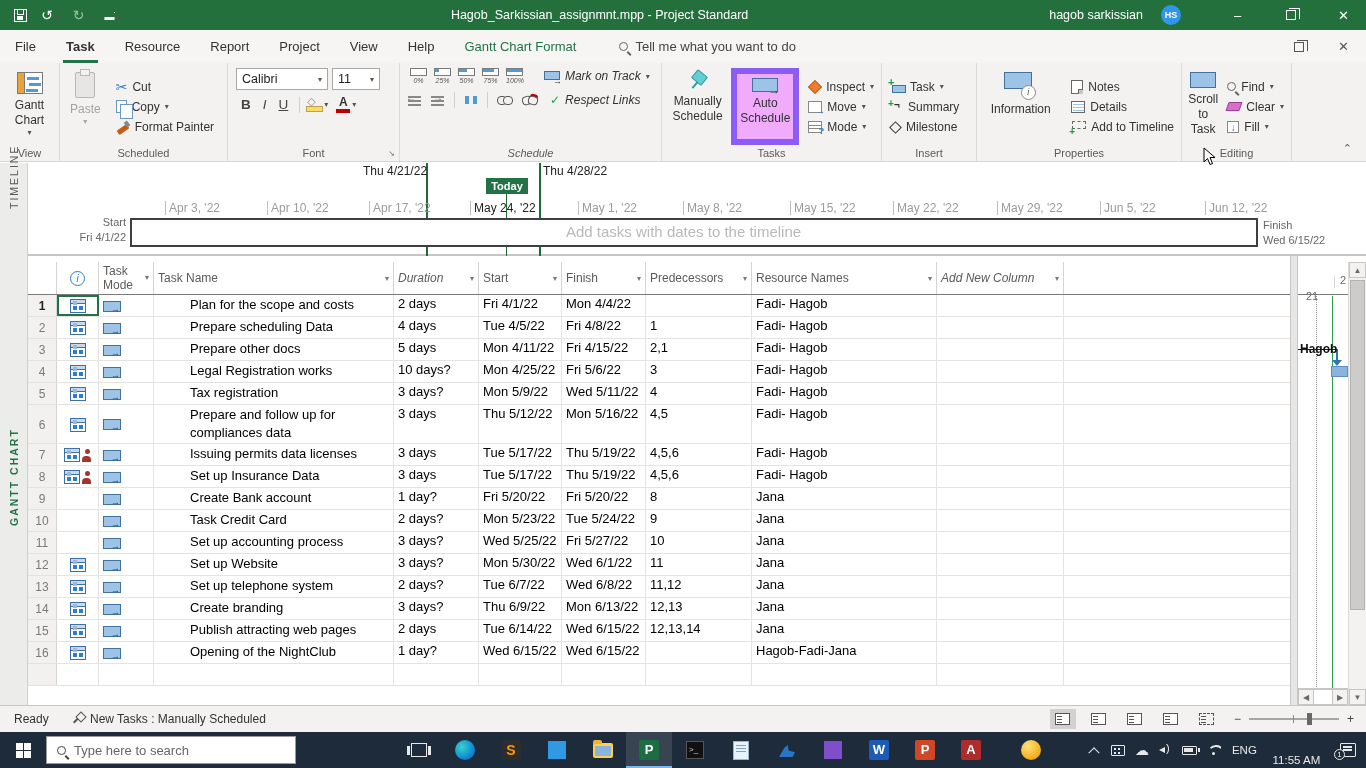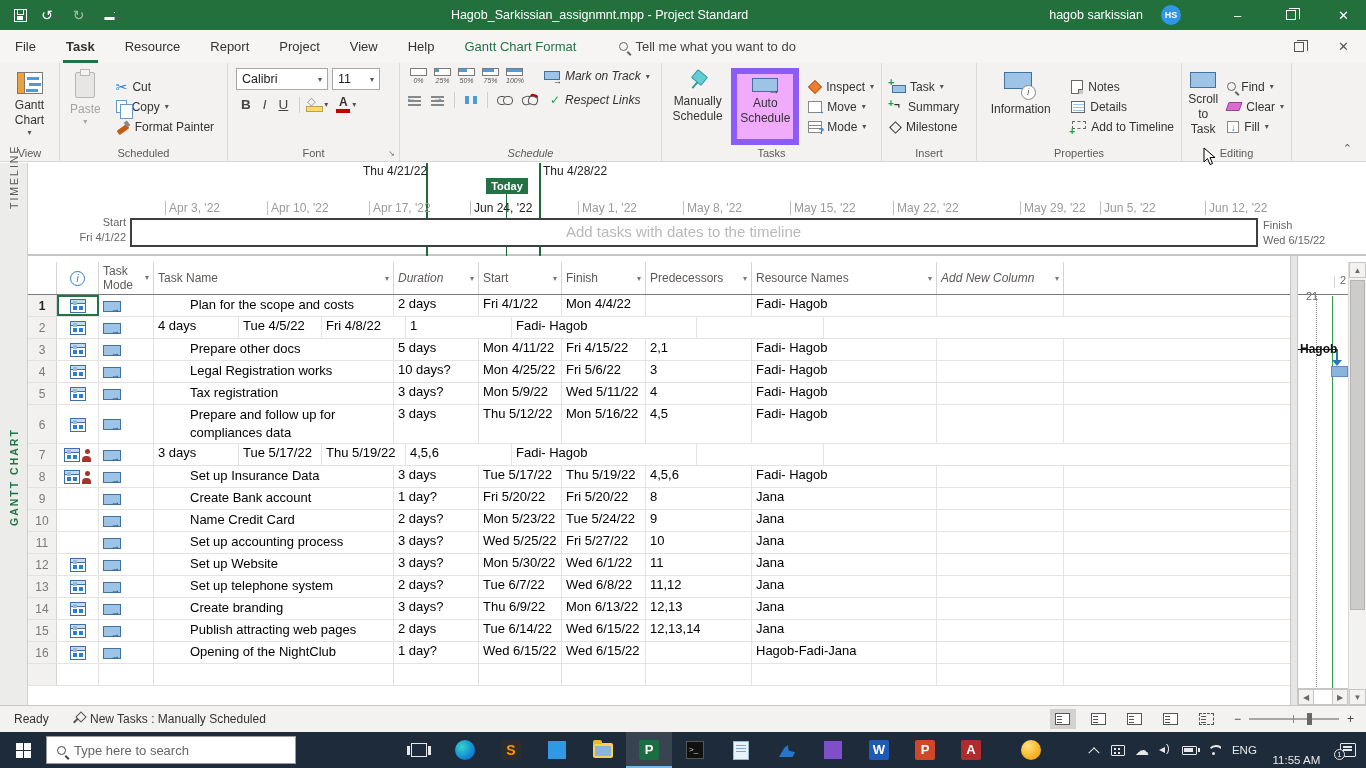--- a/index.html
+++ b/index.html
@@ -546,26 +546,26 @@
     <div class="green-vline" style="left:426px;"></div>
     <div class="green-vline" style="left:539px;"></div>
     <span class="tl-marker" style="left:363px;">Thu 4/21/22</span>
     <span class="tl-marker" style="left:543px;">Thu 4/28/22</span>
     <div id="today-badge">Today</div>
     <div id="today-line"></div>
     <div id="tick-row">
         <span class="tick" style="left: 165px;">Apr 3, '22</span>
         <span class="tick" style="left: 267px;">Apr 10, '22</span>
         <span class="tick" style="left: 369px;">Apr 17, '22</span>
-        <span class="tick dark" style="left: 470px;">Jun 24, '22</span>
+        <span class="tick dark" style="left: 470px;">May 24, '22</span>
         <span class="tick" style="left: 578px;">May 1, '22</span>
         <span class="tick" style="left: 683px;">May 8, '22</span>
         <span class="tick" style="left: 790px;">May 15, '22</span>
         <span class="tick" style="left: 893px;">May 22, '22</span>
-        <span class="tick" style="left: 997px; margin-left: 23px;">May 29, '22</span>
+        <span class="tick" style="left: 997px;">May 29, '22</span>
         <span class="tick" style="left: 1100px;">Jun 5, '22</span>
         <span class="tick" style="left: 1205px;">Jun 12, '22</span>
       </div>
     <div id="tl-bar"></div>
     <div id="tl-placeholder">Add tasks with dates to the timeline</div>
     <div class="tl-edge" id="tl-start"><span>Start</span><br><span>Fri 4/1/22</span></div>
     <div class="tl-edge" id="tl-finish"><span>Finish</span><br><span>Wed 6/15/22</span></div>
   </div>
 
   <div id="main-pane">
@@ -634,20 +634,21 @@
   </div>
           <div class="trow">
     <div class="c rownum">2</div>
     <div class="c info">
       <span class="cal-icon"></span>
 
     </div>
     <div class="c mode">
               <span class="mode-icon"></span>
             </div>
+    <div class="c name">Prepare scheduling Data</div>
     <div class="c dur">4 days</div>
     <div class="c start">Tue 4/5/22</div>
     <div class="c finish">Fri 4/8/22</div>
     <div class="c pred">1</div>
     <div class="c res">Fadi- Hagob</div>
     <div class="c addcol"></div>
     <div class="c blank"></div>
   </div>
           <div class="trow">
     <div class="c rownum">3</div>
@@ -723,20 +724,21 @@
   </div>
           <div class="trow">
     <div class="c rownum">7</div>
     <div class="c info">
       <span class="cal-icon"></span>
       <span class="person-icon"></span>
     </div>
     <div class="c mode">
               <span class="mode-icon"></span>
             </div>
+    <div class="c name">Issuing permits data licenses</div>
     <div class="c dur">3 days</div>
     <div class="c start">Tue 5/17/22</div>
     <div class="c finish">Thu 5/19/22</div>
     <div class="c pred">4,5,6</div>
     <div class="c res">Fadi- Hagob</div>
     <div class="c addcol"></div>
     <div class="c blank"></div>
   </div>
           <div class="trow">
     <div class="c rownum">8</div>
@@ -776,21 +778,21 @@
   </div>
           <div class="trow">
     <div class="c rownum">10</div>
     <div class="c info">
       <span class="cal-icon" style="visibility: hidden;"></span>
 
     </div>
     <div class="c mode">
               <span class="mode-icon"></span>
             </div>
-    <div class="c name">Name Credit Card</div>
+    <div class="c name">Task Credit Card</div>
     <div class="c dur">2 days?</div>
     <div class="c start">Mon 5/23/22</div>
     <div class="c finish">Tue 5/24/22</div>
     <div class="c pred">9</div>
     <div class="c res">Jana</div>
     <div class="c addcol"></div>
     <div class="c blank"></div>
   </div>
           <div class="trow">
     <div class="c rownum">11</div>

